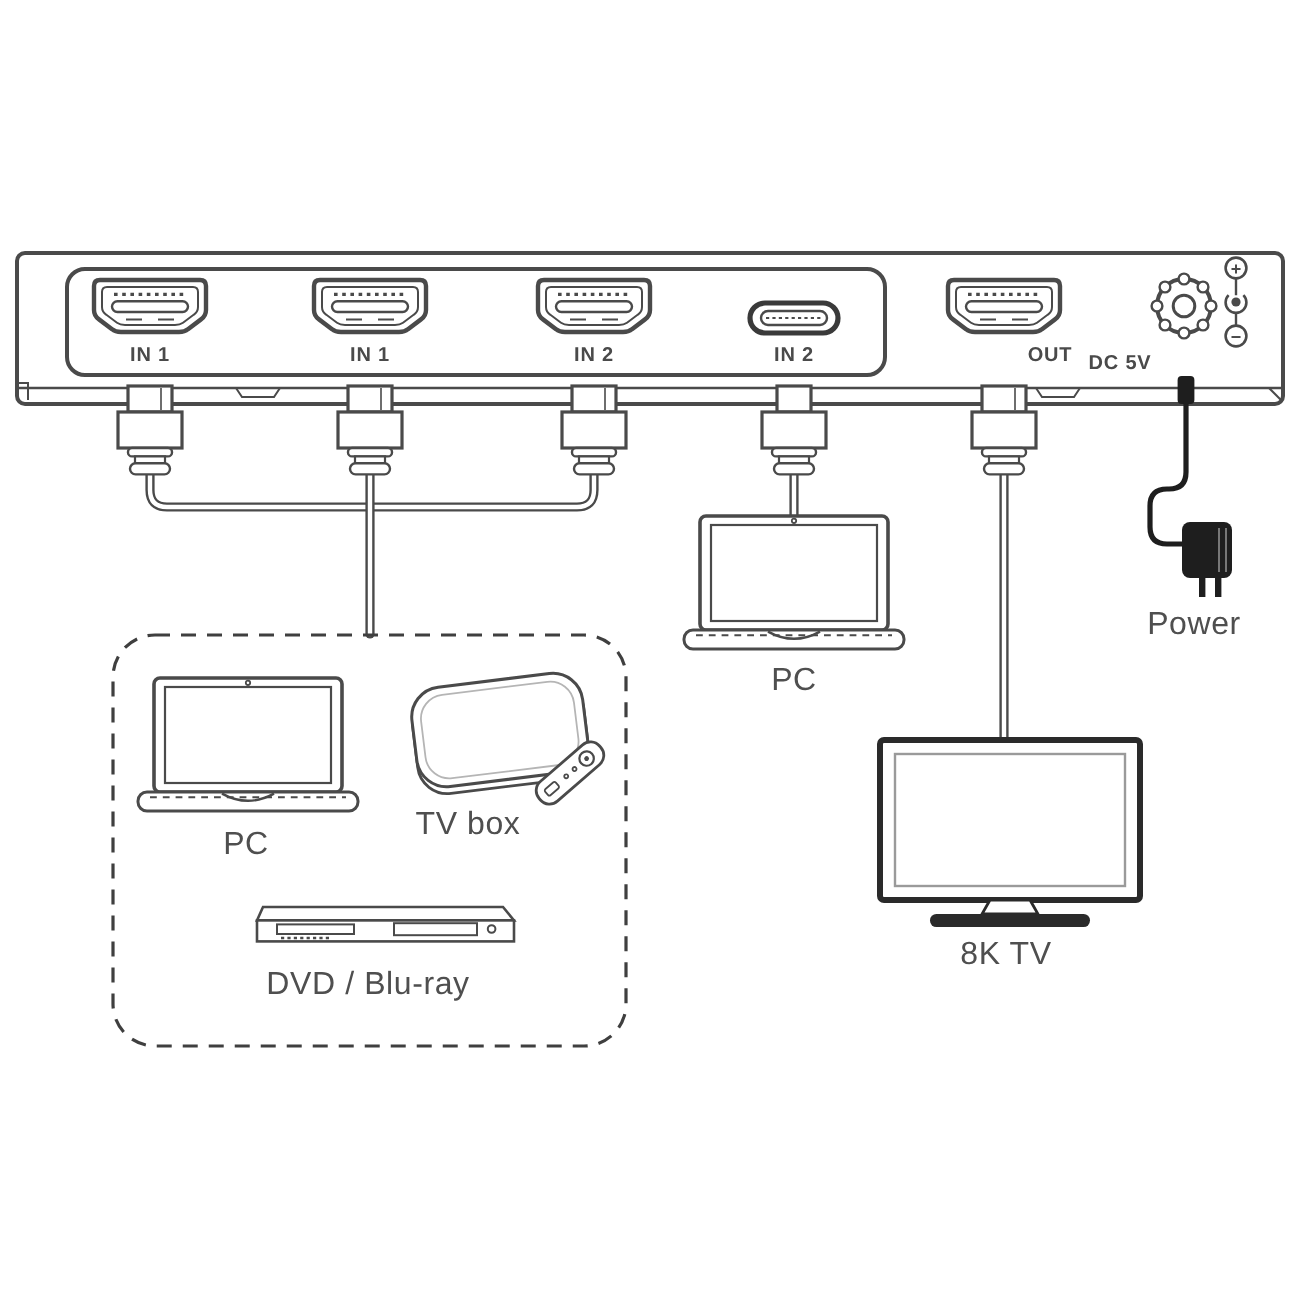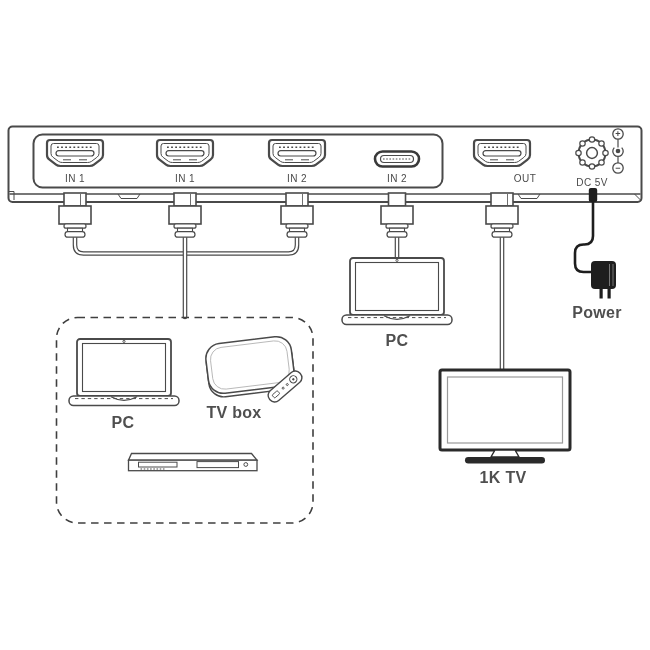--- a/index.html
+++ b/index.html
@@ -1,22 +1,22 @@
 <!DOCTYPE html>
 <html><head>
 <meta charset="utf-8">
 <style>
   html,body{margin:0;padding:0;background:#fff;}
   .stage{position:relative;width:650px;height:650px;background:#fff;overflow:hidden;
          font-family:"Liberation Sans",sans-serif;}
   .stage svg{position:absolute;left:0;top:0;}
   .lbl{position:absolute;transform:translate(-50%,-50%);white-space:nowrap;
-       color:#4f4f4f;font-size:16px;letter-spacing:.3px;font-weight:bold;}
+       color:#4f4f4f;font-size:16px;letter-spacing:.3px;}
   .port-lbl{position:absolute;transform:translate(-50%,-50%);white-space:nowrap;
-       color:#4a4a4a;font-size:10px;font-weight:400;letter-spacing:.4px;}
+       color:#4a4a4a;font-size:10px;font-weight:700;letter-spacing:.4px;}
 </style>
 </head>
 <body>
 
 <div class="stage">
 
 <svg width="650" height="650" viewBox="0 0 650 650">
   <defs>
 
     <g id="hdmi-port">
@@ -163,21 +163,22 @@
       <circle cx="245.8" cy="464.5" r="1.9" fill="none" stroke="#4a4a4a" stroke-width="1"></circle>
     </g>
   </g>
 </svg>
 
 <div class="port-lbl" style="left:75px;top:178px">IN 1</div>
 <div class="port-lbl" style="left:185px;top:178px">IN 1</div>
 <div class="port-lbl" style="left:297px;top:178px">IN 2</div>
 <div class="port-lbl" style="left:397px;top:178px">IN 2</div>
 <div class="port-lbl" style="left:525px;top:178px">OUT</div>
-<div class="port-lbl" style="left:592px;top:182px">DC 5V</div>
+<div class="port-lbl" style="left:560px;top:182px">DC 5V</div>
 
 <div class="lbl" style="left:397px;top:341px">PC</div>
 <div class="lbl" style="left:597px;top:313px">Power</div>
-<div class="lbl" style="left:503px;top:478px">1K TV</div>
+<div class="lbl" style="left:503px;top:478px">8K TV</div>
 <div class="lbl" style="left:123px;top:423px">PC</div>
 <div class="lbl" style="left:234px;top:413px">TV box</div>
+<div class="lbl" style="left:184px;top:493px">DVD / Blu-ray</div>
 
 </div>
 
 </body></html>

